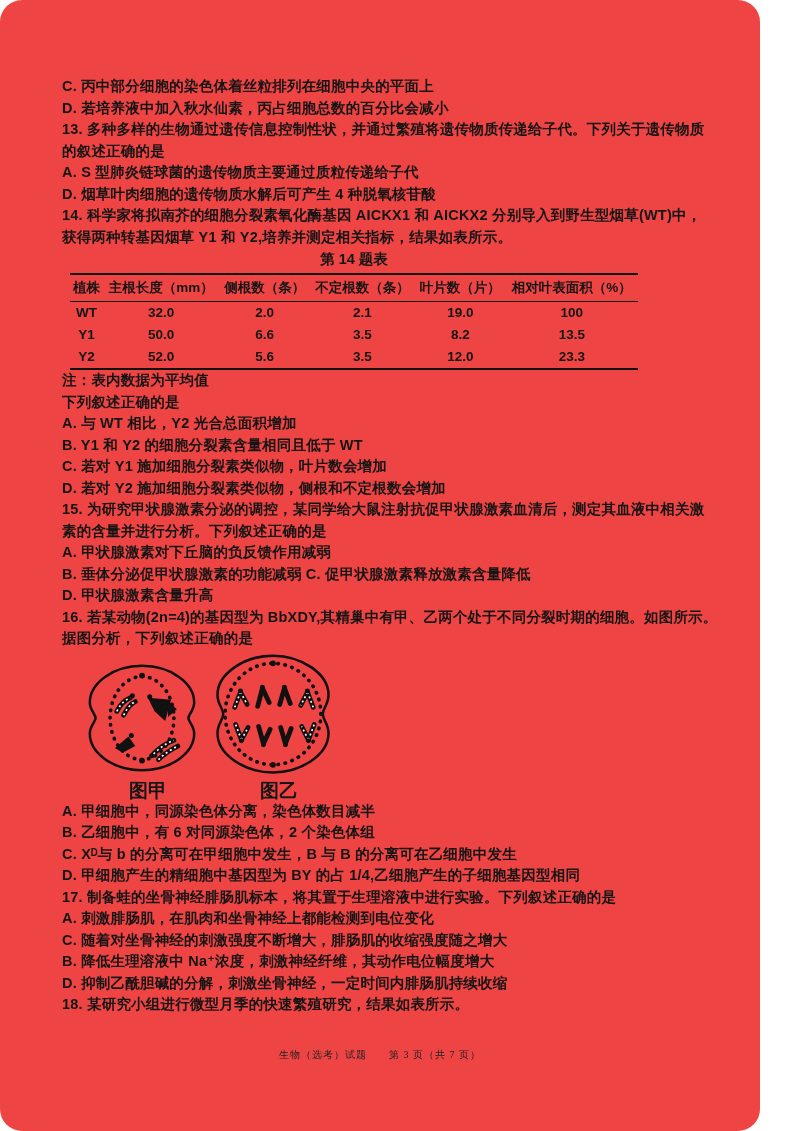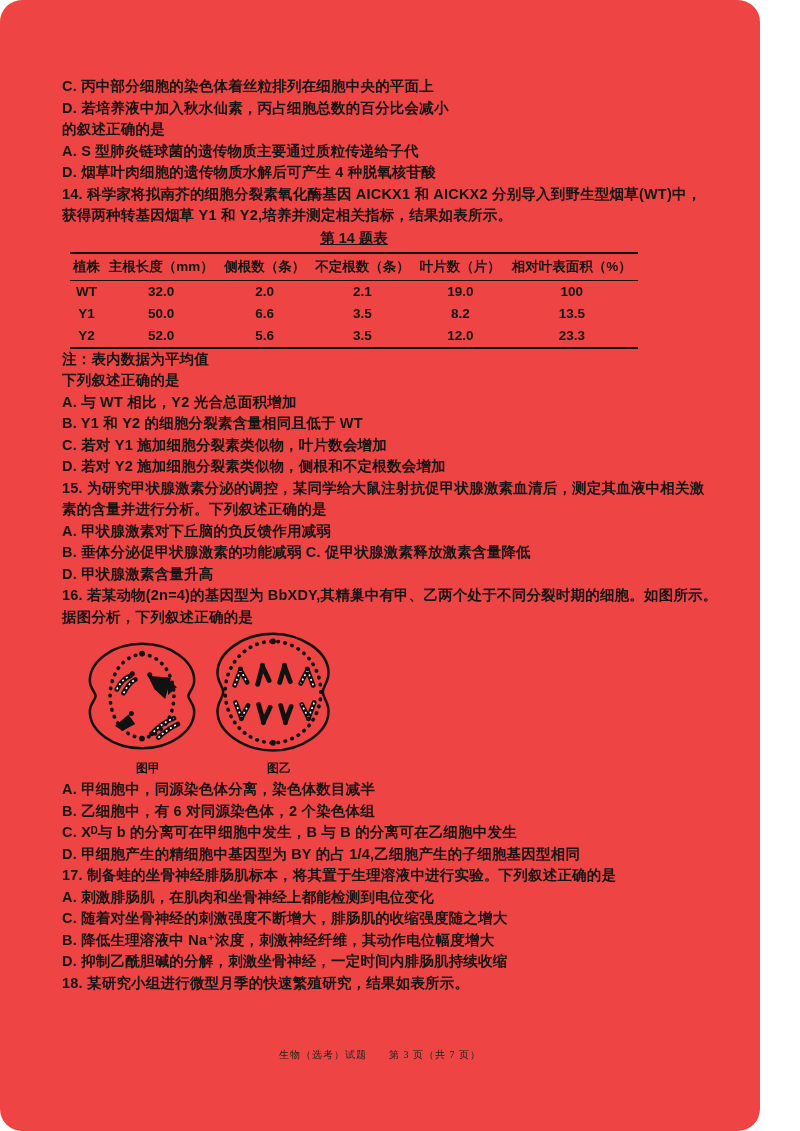--- a/index.html
+++ b/index.html
@@ -18,38 +18,38 @@
   .content p{
     margin:0;padding:0;
     font-size:14.5px;line-height:21.5px;
     font-weight:600;
     letter-spacing:0.2px;
     white-space:nowrap;
   }
   .tablewrap{width:568px;margin:0 0 0 8px;}
   .table-title{
     text-align:center;font-size:14.5px;font-weight:700;
-    line-height:21px;margin:1px 0 3px 0;text-decoration:underline;
+    line-height:21px;margin:1px 0 3px 0;
   }
   table.q14{
     width:100%;border-collapse:collapse;
     border-top:2.2px solid #111;border-bottom:2.2px solid #111;
     font-size:13.5px;font-weight:600;
   }
   table.q14 th{
     border-bottom:1.6px solid #111;
     padding:4px 2px;font-weight:700;text-align:center;white-space:nowrap;
   }
   table.q14 td{padding:3px 2px 4px 2px;text-align:center;}
   .figure{
     display:flex;align-items:flex-end;gap:6px;
     margin:3px 0 2px 22px;height:146px;
   }
   .cellfig{display:flex;flex-direction:column;align-items:center;}
-  .cellfig .figlabel{font-size:12px;font-weight:700;line-height:17px;margin-left:12px;}
+  .cellfig .figlabel{font-size:19px;font-weight:700;line-height:17px;margin-left:12px;}
   .footer{
     position:absolute;left:0;right:0;top:1048px;
     text-align:center;
     font-family:"Liberation Serif","DejaVu Serif",serif;
     font-size:10px;color:#222;font-weight:400;letter-spacing:1px;
   }
   svg .cellline{fill:none;stroke:#111;stroke-width:2.6;}
   svg .spindle{fill:none;stroke:#111;stroke-width:3.8;stroke-linecap:round;stroke-dasharray:0.5 7;}
   svg .chrom{fill:none;stroke:#111;stroke-width:5;stroke-linecap:round;}
   svg .stripe{fill:none;stroke:#fff;stroke-width:1.7;stroke-linecap:butt;stroke-dasharray:2 3;}
@@ -58,20 +58,21 @@
 </style>
 </head>
 <body>
 
 <div class="page">
   <div class="content">
 
     <p>C. 丙中部分细胞的染色体着丝粒排列在细胞中央的平面上</p>
     <p>D. 若培养液中加入秋水仙素，丙占细胞总数的百分比会减小</p>
 
+    <p>13. 多种多样的生物通过遗传信息控制性状，并通过繁殖将遗传物质传递给子代。下列关于遗传物质</p>
     <p>的叙述正确的是</p>
     <p>A. S 型肺炎链球菌的遗传物质主要通过质粒传递给子代</p>
     <p>D. 烟草叶肉细胞的遗传物质水解后可产生 4 种脱氧核苷酸</p>
 
     <p>14. 科学家将拟南芥的细胞分裂素氧化酶基因 AICKX1 和 AICKX2 分别导入到野生型烟草(WT)中，</p>
     <p>获得两种转基因烟草 Y1 和 Y2,培养并测定相关指标，结果如表所示。</p>
 
     <div class="tablewrap">
       <div class="table-title">第 14 题表</div>
       <table class="q14">

